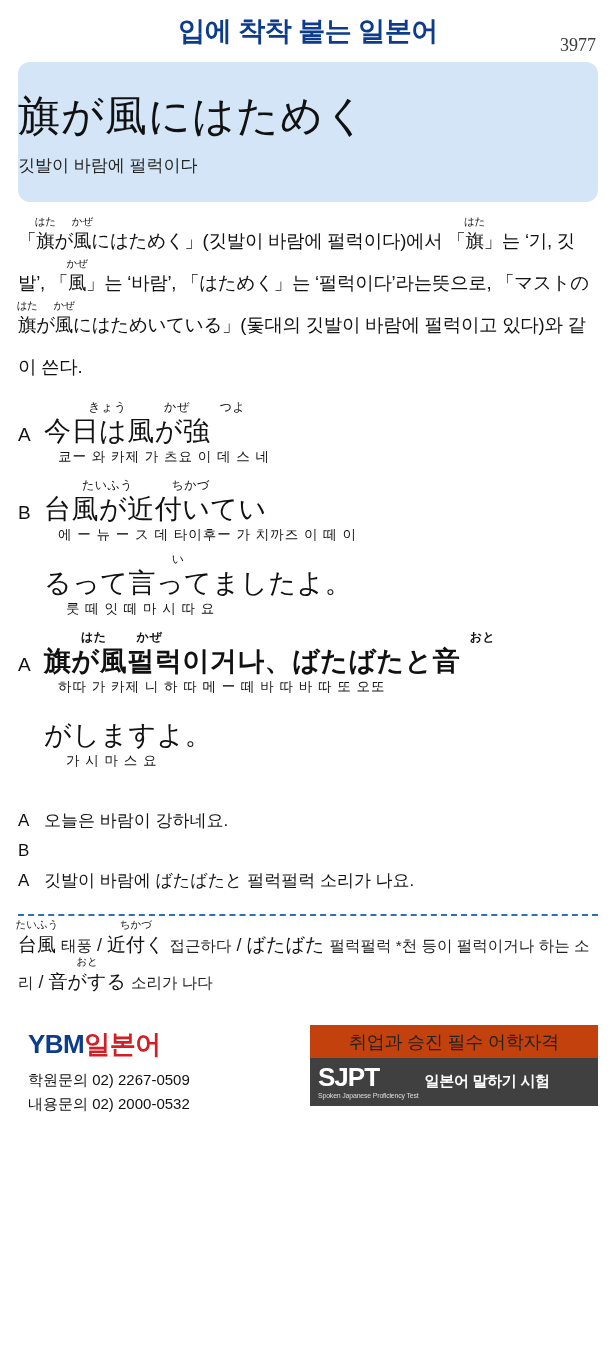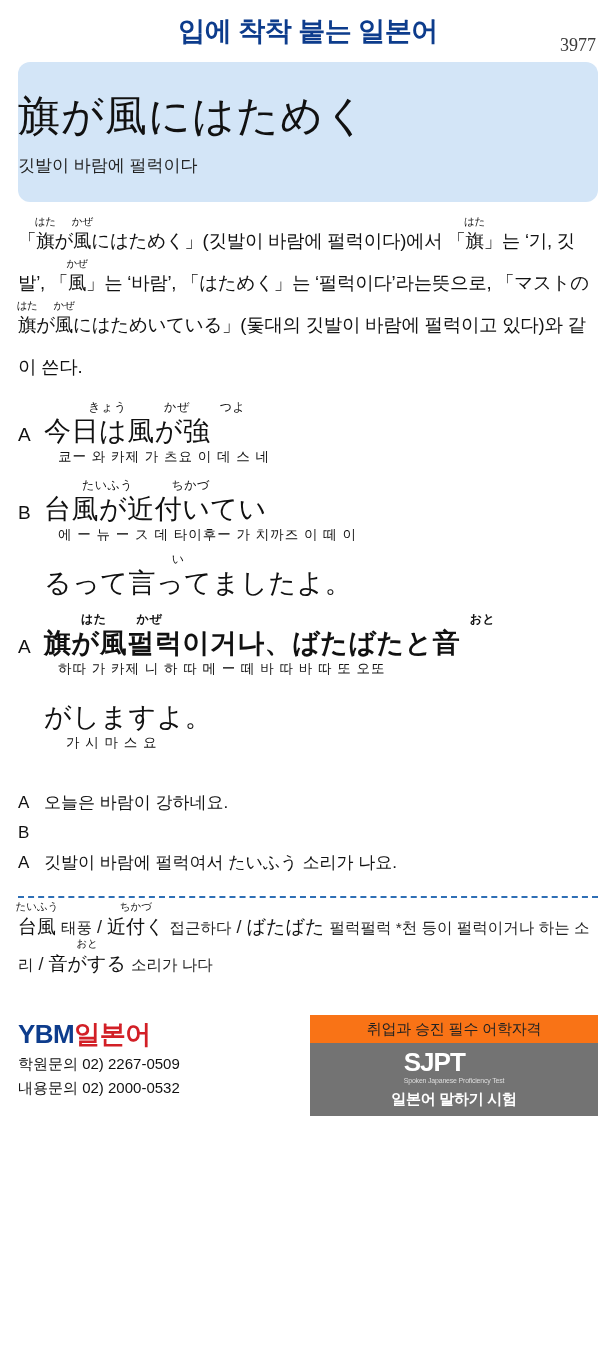--- a/index.html
+++ b/index.html
@@ -147,60 +147,60 @@
     line-height: 36px;
     color: #111;
   }
   .vocab .jp { font-family: "DejaVu Sans", sans-serif; font-size: 19px; }
   .vocab .gloss { font-size: 15.5px; color: #222; }
   .vocab .sep { color: #222; }
 
   
   .footer {
     position: absolute;
-    left: 18px;
+    left: 28px;
     right: 18px;
     bottom: 12px;
     display: flex;
     align-items: flex-start;
     justify-content: space-between;
   }
   .brand-block { padding-top: 2px; }
   .brand {
     font-size: 26px;
     font-weight: bold;
     color: #0d3c8c;
     letter-spacing: -0.5px;
   }
   .brand .sub { color: #d21f26; font-weight: bold; }
   .contact {
     font-size: 15px;
     line-height: 24px;
     color: #111;
+    margin-top: 6px;
     font-family: "Liberation Sans", sans-serif;
   }
   .ad {
     width: 288px;
   }
   .ad-top {
-    background: #f97316;
+    background: #c2410c;
     color: #222;
-    font-size: 15px;
+    font-size: 18px;
     text-align: center;
     padding: 5px 0 4px 0;
     letter-spacing: -0.2px;
   }
   .ad-bottom {
-    background: #737373;
+    background: #404040;
     color: #fff;
     padding: 6px 8px 7px 8px;
     display: flex;
     align-items: center;
     gap: 6px;
-    flex-direction: column;
   }
   .ad-logo {
     font-size: 26px;
     font-weight: bold;
     letter-spacing: -1px;
     line-height: 1;
     font-family: "Liberation Sans", sans-serif;
   }
   .ad-logo-sub {
     font-size: 7px;
@@ -247,20 +247,21 @@
     <div class="d-line">
       <div class="d-label">B</div>
       <div class="d-body">
         <div class="d-jp"><span class="ruby"><span class="rt">たいふう</span><span class="base">台風</span></span><span>が</span><span class="ruby"><span class="rt">ちかづ</span><span class="base">近付</span></span><span>いてい</span></div>
         <div class="d-kr">에 ー       뉴  ー ス 데 타이후ー 가 치까즈  이 떼 이</div>
       </div>
     </div>
 
     <div class="d-cont">
       <div class="d-jp"><span>るって</span><span class="ruby"><span class="rt">い</span><span class="base">言</span></span><span>ってましたよ。</span></div>
+      <div class="d-kr">룻  떼   잇  떼 마 시 따 요</div>
     </div>
 
     <div class="d-line">
       <div class="d-label">A</div>
       <div class="d-body">
         <div class="d-jp bold"><span class="ruby"><span class="rt">はた</span><span class="base">旗</span></span><span>が</span><span class="ruby"><span class="rt">かぜ</span><span class="base">風</span></span><span>펄럭이거나、ばたばたと</span><span class="ruby"><span class="rt">おと</span><span class="base">音</span></span></div>
         <div class="d-kr">하따 가 카제 니 하 따 메 ー 떼      바 따 바 따 또 오또</div>
       </div>
     </div>
 
@@ -274,21 +275,21 @@
   <div class="translation">
     <div class="t-line">
       <div class="t-label">A</div>
       <div>오늘은 바람이 강하네요.</div>
     </div>
     <div class="t-line">
       <div class="t-label">B</div>
     </div>
     <div class="t-line">
       <div class="t-label">A</div>
-      <div>깃발이 바람에 펄럭여서 たいふう 소리가 나요.</div>
+      <div>깃발이 바람에 ばたばたと 펄럭펄럭 소리가 나요.</div>
     </div>
   </div>
 
   <div class="divider"></div>
 
   <div class="vocab">
     <span class="ruby jp"><span class="rt">たいふう</span><span class="base">台風</span></span>
     <span class="gloss">태풍</span>
     <span class="sep">/</span>
     <span class="ruby jp"><span class="rt">ちかづ</span><span class="base">近付く</span></span>

